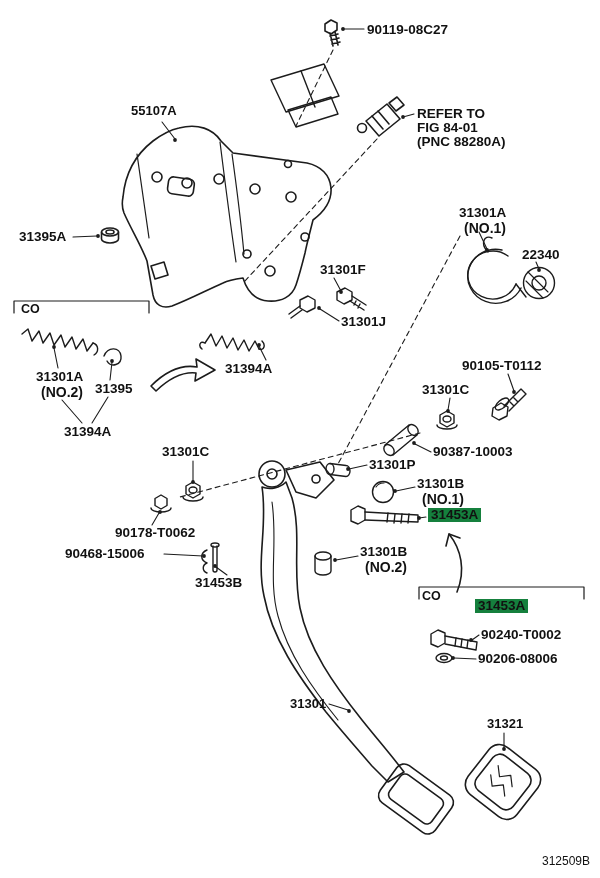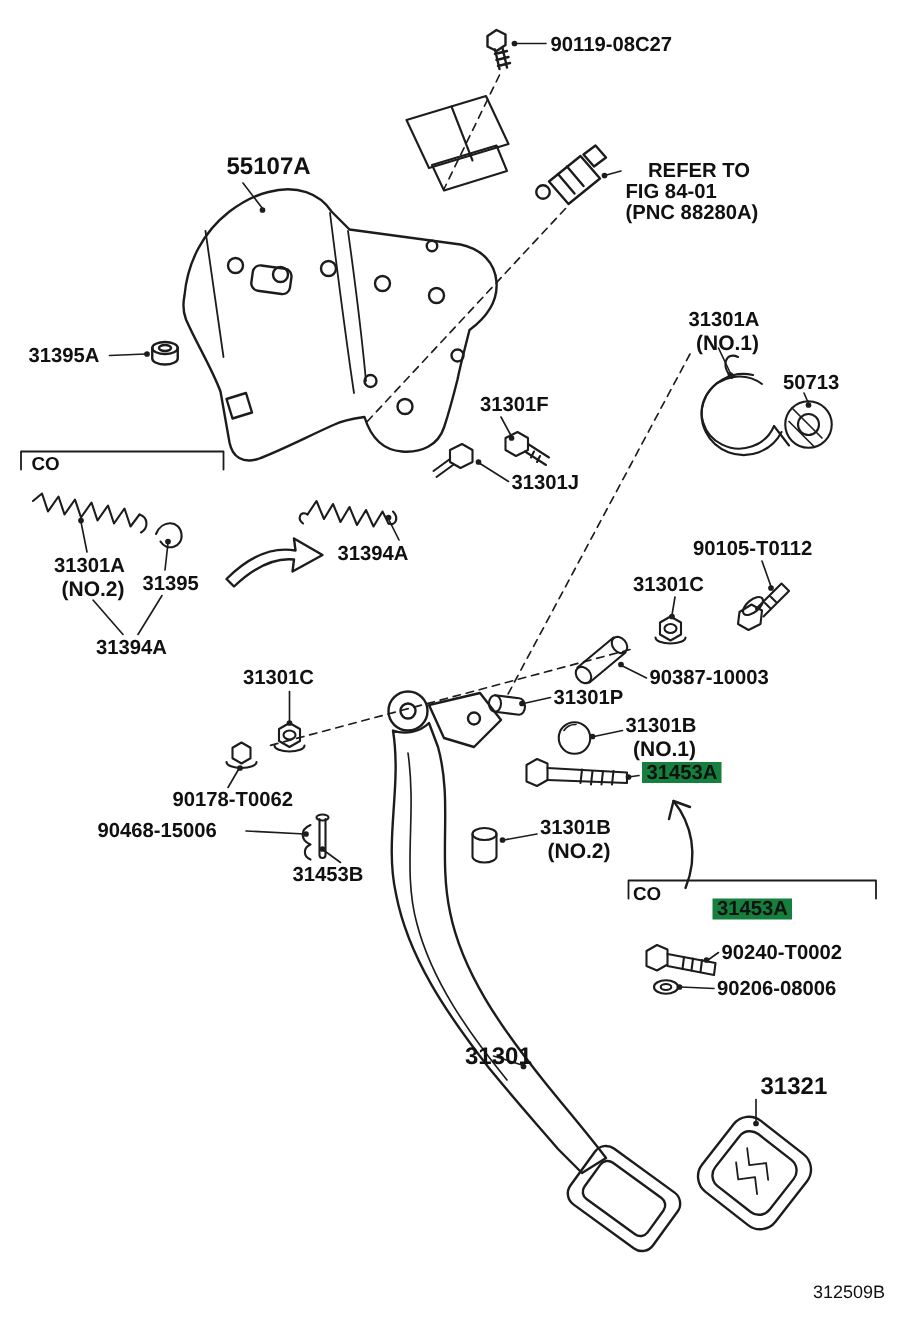--- a/index.html
+++ b/index.html
@@ -1,21 +1,21 @@
 <!DOCTYPE html>
 <html><head>
 <meta charset="utf-8">
 <style>
   html,body{margin:0;padding:0;background:#fff;}
   .stage{position:relative;width:600px;height:878px;background:#ffffff;overflow:hidden;
          font-family:"Liberation Sans", sans-serif;padding-left:48px;}
   .stage svg{position:absolute;left:0;top:0;}
   .label{position:absolute;font:700 13.5px "Liberation Sans", sans-serif;color:#111;
          white-space:nowrap;line-height:1.05;}
-  .label.big{font-size:16px;margin-left:20px;}
+  .label.big{font-size:13px;}
   .label.small{font-size:14px;}
   .label.co{font-size:12.5px;}
   .label.highlight{background:#15803d;padding:0 3px;}
   .label.footer{font-weight:400;font-size:12px;}
 </style>
 </head>
 <body>
 
 <div class="stage">
 
@@ -264,27 +264,27 @@
     <circle cx="335" cy="560" r="1.9"></circle>
         <circle cx="471" cy="640" r="1.9"></circle>
         <circle cx="453" cy="658" r="1.9"></circle>
     <circle cx="349" cy="711" r="1.9"></circle>
         <circle cx="504" cy="749" r="1.9"></circle>
   </g>
 </svg>
 
   <div class="label" style="left:367px;top:23px">90119-08C27</div>
   <div class="label big" style="left:131px;top:104px">55107A</div>
-  <div class="label" style="left:432px;top:107px">REFER TO</div>
+  <div class="label" style="left:417px;top:107px">REFER TO</div>
   <div class="label" style="left:417px;top:121px">FIG 84-01</div>
   <div class="label" style="left:417px;top:135px">(PNC 88280A)</div>
   <div class="label" style="left:19px;top:230px">31395A</div>
   <div class="label" style="left:459px;top:206px">31301A</div>
   <div class="label small" style="left:464px;top:221px">(NO.1)</div>
-  <div class="label" style="left:522px;top:248px">50713</div>
+  <div class="label" style="left:522px;top:248px">22340</div>
   <div class="label" style="left:320px;top:263px">31301F</div>
   <div class="label" style="left:341px;top:315px">31301J</div>
   <div class="label co" style="left:21px;top:303px">CO</div>
   <div class="label" style="left:36px;top:370px">31301A</div>
   <div class="label small" style="left:41px;top:385px">(NO.2)</div>
   <div class="label" style="left:95px;top:382px">31395</div>
   <div class="label" style="left:64px;top:425px">31394A</div>
   <div class="label" style="left:225px;top:362px">31394A</div>
   <div class="label" style="left:462px;top:359px">90105-T0112</div>
   <div class="label" style="left:422px;top:383px">31301C</div>

